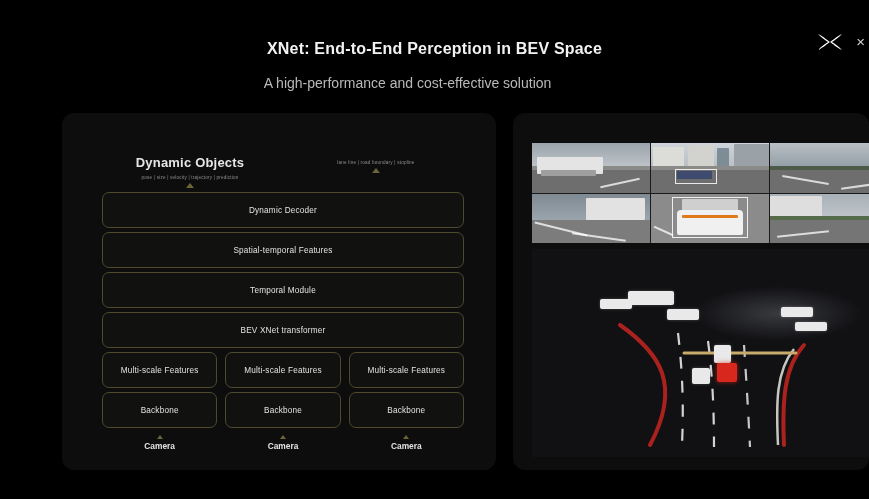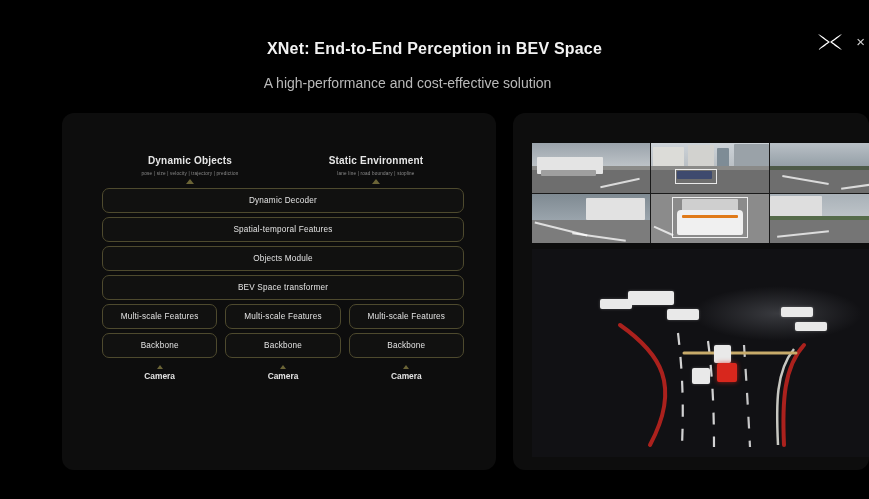--- a/index.html
+++ b/index.html
@@ -46,38 +46,38 @@
     border-radius: 12px;
     overflow: hidden;
   }
 
   
   .diag { position: absolute; left: 40px; top: 42px; width: 362px; }
 
   .head-row { display: flex; gap: 10px; }
   .head-col { flex: 1; text-align: center; }
   .head-title {
-    font-size: 10px; font-weight: 700; color: #e6e6e6; letter-spacing: .2px;
+    font-size: 13px; font-weight: 700; color: #e6e6e6; letter-spacing: .2px;
   }
   .head-attrs {
     font-size: 4.6px; color: #8d8d8d; margin-top: 5px; letter-spacing: .2px;
     white-space: nowrap; overflow: hidden;
   }
   .caret {
     margin: 3px auto 0; width: 0; height: 0;
     border-left: 4px solid transparent;
     border-right: 4px solid transparent;
     border-bottom: 5px solid #6b6436;
   }
 
   .box {
     background: #111110;
     border: 1px solid #4e4a2e;
     border-radius: 7px;
-    height: 25px;
+    height: 36px;
     display: flex; align-items: center; justify-content: center;
     font-size: 8.2px; color: #e3e3e3; letter-spacing: .2px;
     text-align: left;
   }
   .row { display: flex; gap: 8px; margin-top: 4px; }
   .row > .box { flex: 1; }
   .row-first { margin-top: 0; }
 
   .cams { display: flex; gap: 8px; margin-top: 7px; }
   .cam { flex: 1; text-align: center; font-weight: bold; }
@@ -144,40 +144,39 @@
   <div class="panel-left">
     <div class="diag">
 
       <div class="head-row">
         <div class="head-col">
           <div class="head-title">Dynamic Objects</div>
           <div class="head-attrs">pose | size | velocity | trajectory | prediction</div>
           <div class="caret"></div>
         </div>
         <div class="head-col">
-          <div class="head-title">Static Environment</div>
           <div class="head-attrs">lane line | road boundary | stopline</div>
           <div class="caret"></div>
         </div>
       </div>
 
       <div class="row row-first" style="margin-top:4px">
         <div class="box">Dynamic Decoder</div>
       </div>
 
       <div class="row">
         <div class="box">Spatial-temporal Features</div>
       </div>
 
       <div class="row">
-        <div class="box">Objects Module</div>
-      </div>
-
-      <div class="row">
-        <div class="box">BEV Space transformer</div>
+        <div class="box">Temporal Module</div>
+      </div>
+
+      <div class="row">
+        <div class="box">BEV XNet transformer</div>
       </div>
 
       <div class="row">
         <div class="box">Multi-scale Features</div>
         <div class="box">Multi-scale Features</div>
         <div class="box">Multi-scale Features</div>
       </div>
 
       <div class="row">
         <div class="box">Backbone</div>

